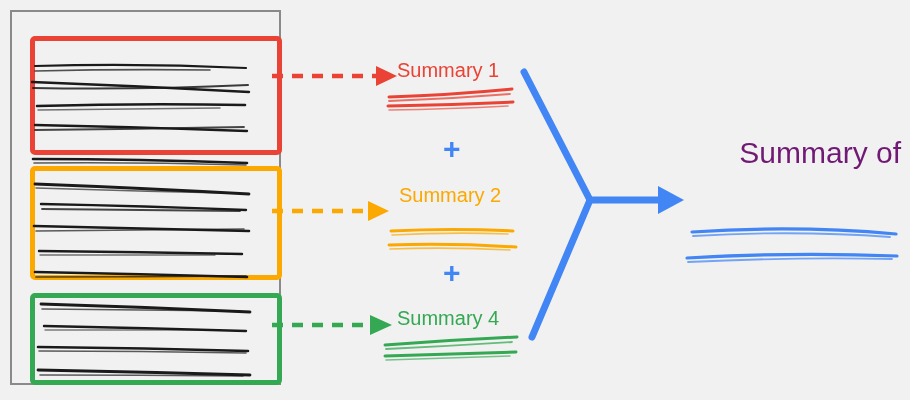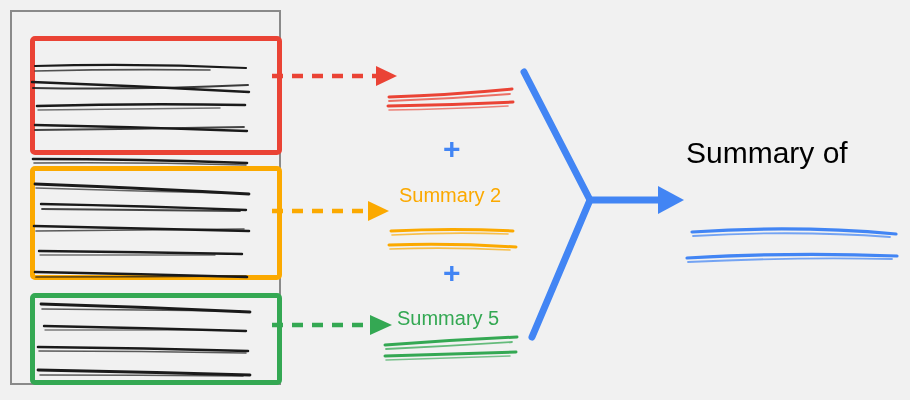--- a/index.html
+++ b/index.html
@@ -66,22 +66,22 @@
     font-family: "Liberation Sans", sans-serif;
   }
   .plus-1 { left: 443px; top: 134px; }
   .plus-2 { left: 443px; top: 258px; }
 
   .final-title {
     position: absolute;
     left: 686px;
     top: 135px;
     width: 215px;
-    text-align: left;
-    color: #000000;
+    text-align: right;
+    color: #701a75;
     font-size: 30px;
     font-weight: 500;
     line-height: 36px;
     font-family: "Liberation Sans", sans-serif;
   }
 </style>
 </head>
 <body>
 
 <div id="stage">
@@ -178,24 +178,25 @@
 
     <g stroke="#4285F4" fill="none" stroke-linecap="round">
       <path d="M692 232 Q 795 225 896 234" stroke-width="3.2"></path>
       <path d="M693 236 Q 795 230 890 237" stroke-width="1.8" opacity="0.72"></path>
       <path d="M687 258 Q 790 252 897 256" stroke-width="3.2"></path>
       <path d="M688 262 Q 790 257 892 259" stroke-width="1.8" opacity="0.72"></path>
     </g>
 
   </svg>
 
+  <div class="summary-label sum1">Summary 1</div>
 
   <div class="summary-label sum2">Summary 2</div>
 
-  <div class="summary-label sum3">Summary 5</div>
+  <div class="summary-label sum3">Summary 4</div>
 
   <div class="plus plus-1">+</div>
 
   <div class="plus plus-2">+</div>
 
   <div class="final-title">
     <div>Summary of</div>
   </div>
 
 </div>

